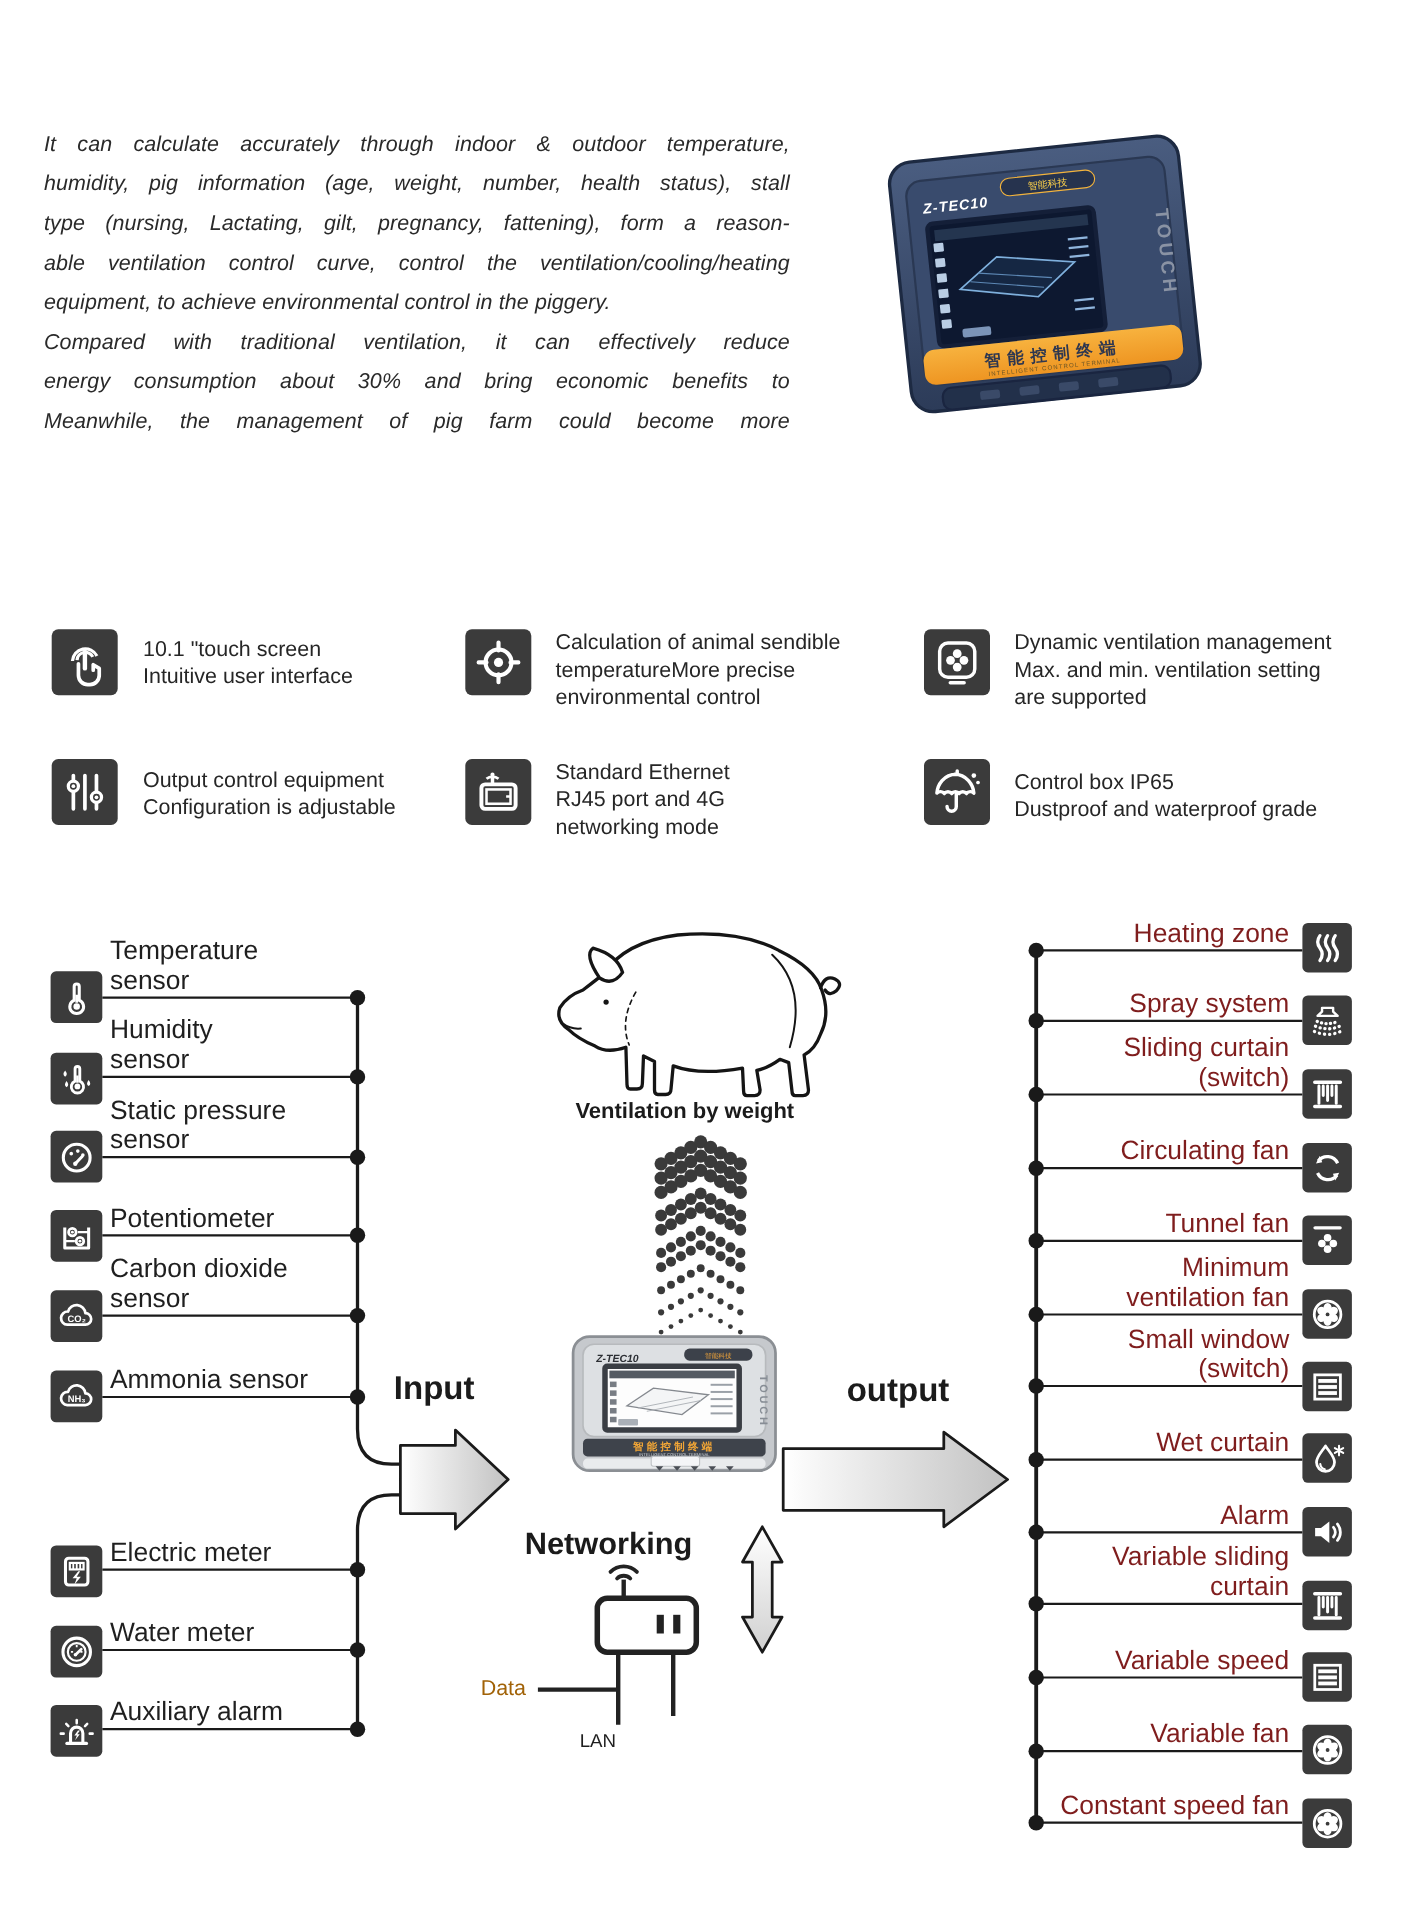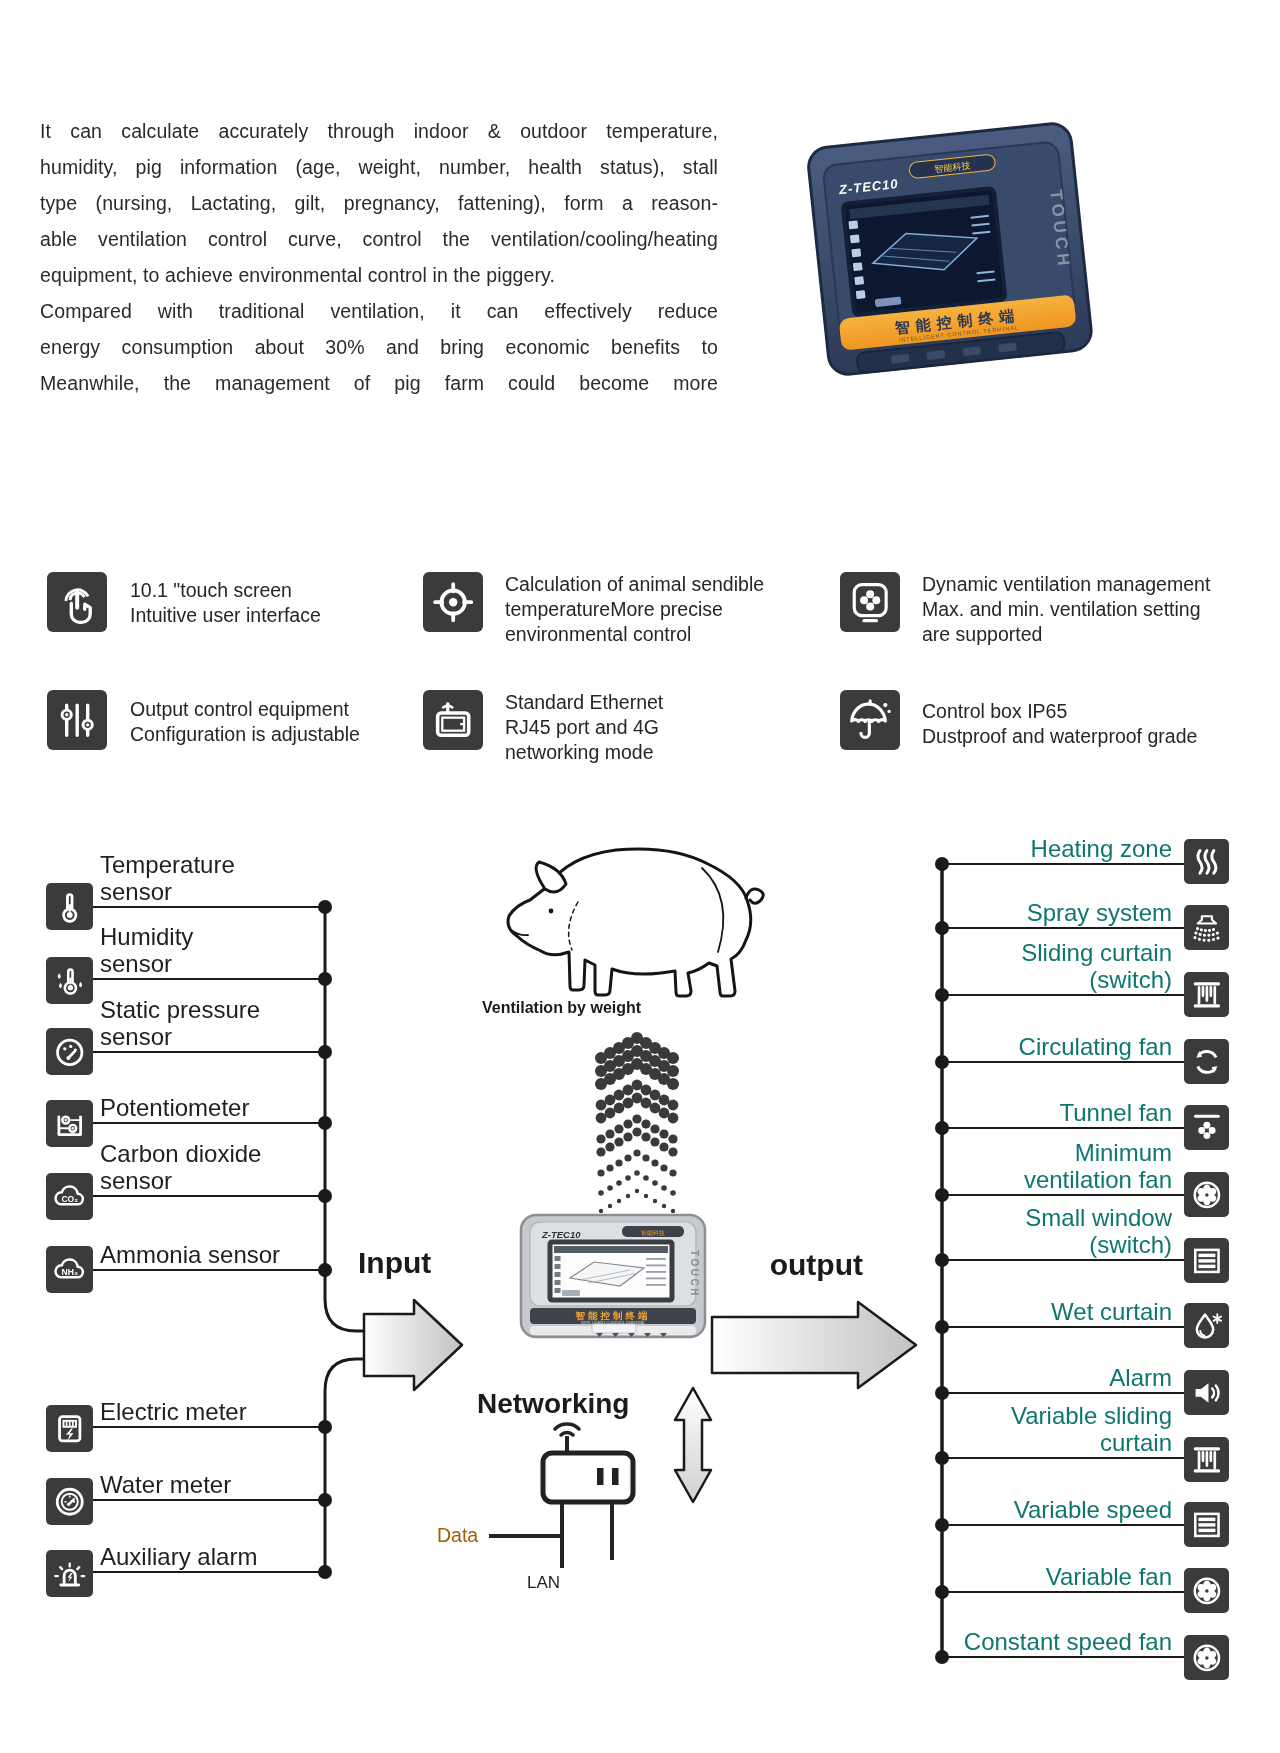--- a/index.html
+++ b/index.html
@@ -2,33 +2,33 @@
 <html><head>
 <meta charset="utf-8">
 <style>
   html,body{margin:0;padding:0;}
   body{width:1280px;height:1753px;position:relative;background:#fff;
        font-family:"Liberation Sans",sans-serif;color:#222;overflow:hidden;}
   .abs{position:absolute;}
   
   #intro{position:absolute;left:40px;top:113px;width:678px;}
   .intro-line{font-size:19.5px;line-height:36px;color:#2a2a2a;letter-spacing:.1px;
-              text-align:justify;text-align-last:justify;}
+              text-align:justify;text-align-last:justify;font-style:italic;}
   .intro-line.nj{text-align:left;text-align-last:auto;}
   
   .sq{position:absolute;background:#3b3b3b;display:flex;align-items:center;justify-content:center;}
   .sq svg{width:84%;height:84%;display:block;}
   .sq.feat{width:60px;height:60px;border-radius:6px;}
   .sq.in{width:47px;height:47px;border-radius:5px;}
   .sq.out{width:45px;height:45px;border-radius:5px;}
   
   .feat-text{position:absolute;font-size:19.5px;line-height:25px;color:#262626;white-space:pre-line;}
   .in-label{position:absolute;left:100px;font-size:24px;line-height:27px;color:#1f1f1f;white-space:pre-line;}
   .out-label{position:absolute;left:772px;width:400px;text-align:right;font-size:24px;line-height:27px;
-             color:#0f766e;white-space:pre-line;}
+             color:#7f1d1d;white-space:pre-line;}
   .big-label{position:absolute;font-weight:bold;color:#1b1b1b;}
   #wires{position:absolute;left:0;top:0;}
 </style>
 </head>
 <body>
 
 <svg style="position:absolute;width:0;height:0" aria-hidden="true">
 <defs>
 <symbol id="sym-touch" viewBox="0 0 24 24">
   <path d="M8.6 11a3.6 3.6 0 0 1 6.8-1.4" fill="none" stroke="#fff" stroke-width="1.4"></path>
@@ -656,15 +656,15 @@
       <path d="M94 121l3.5 4 3.5-4z"></path>
       <path d="M110 121l3.5 4 3.5-4z"></path>
     <path d="M126 121l3.5 4 3.5-4z"></path>
       <path d="M142 121l3.5 4 3.5-4z"></path>
   </g>
 </svg>
 
 <div class="big-label" style="left:358px;top:1246px;font-size:30px">Input</div>
 <div class="big-label" style="left:700px;top:1248px;width:163px;text-align:right;font-size:30px">output</div>
 <div class="big-label" style="left:477px;top:1388px;font-size:28px">Networking</div>
-<div class="big-label" style="left:482px;top:999px;width:240px;text-align:left;font-size:16px">Ventilation by weight</div>
+<div class="big-label" style="left:482px;top:999px;width:240px;text-align:right;font-size:20px">Ventilation by weight</div>
 <div class="abs" style="left:437px;top:1524px;font-size:19.5px;color:#a16207">Data</div>
 <div class="abs" style="left:527px;top:1573px;font-size:17px;color:#1f1f1f">LAN</div>
 
 </body></html>

